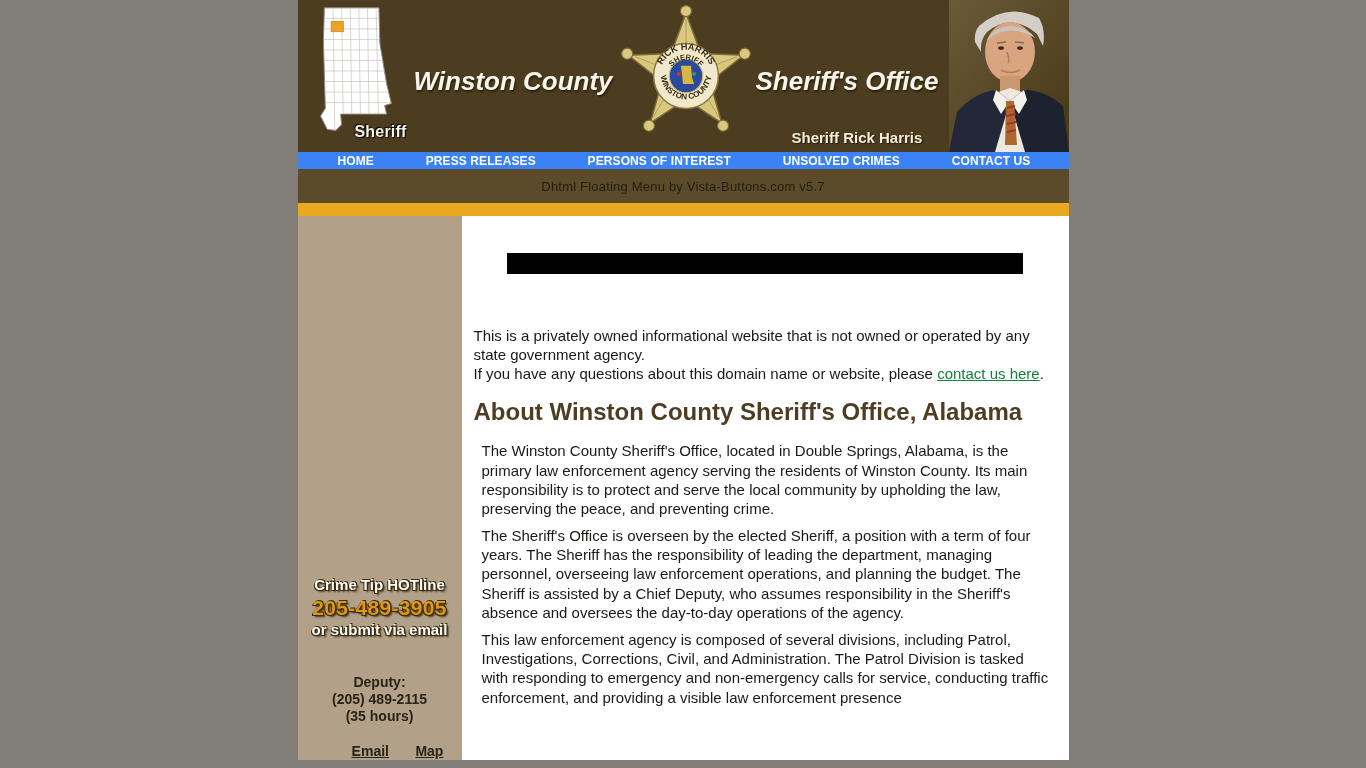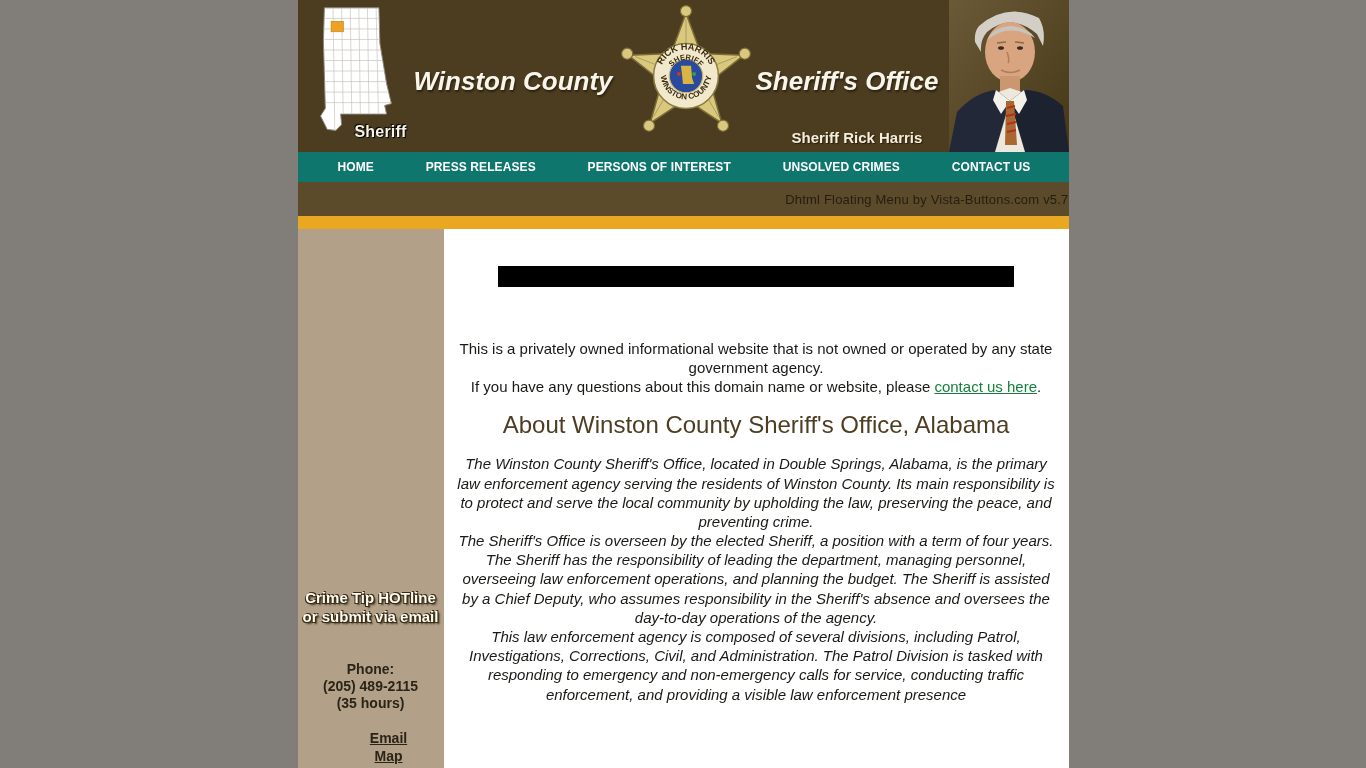--- a/index.html
+++ b/index.html
@@ -39,73 +39,73 @@
     position: absolute; left: 494px; top: 129px;
     color: #f6eed9; font-size: 15px; font-weight: bold;
     text-shadow: 1px 1px 1px rgba(20,15,5,0.7);
     white-space: nowrap;
   }
   .badge-wrap { position: absolute; left: 322px; top: 3px; width: 132px; height: 147px; }
   .photo-wrap { position: absolute; right: 0; top: 0; width: 120px; height: 152px; }
 
   
   .nav {
-    height: 30px; background: #0f766e;
+    height: 17px; background: #3b82f6;
     display: flex; align-items: center;
     justify-content: space-between;
     padding: 0 38px 0 40px;
   }
   .nav-item {
     color: #fff; font-size: 12px; font-weight: bold;
     letter-spacing: 0.1px; text-decoration: none; cursor: pointer;
     white-space: nowrap;
   }
   .substrip {
     height: 34px; background: #5c4b2a;
-    display: flex; align-items: center; justify-content: flex-end;
+    display: flex; align-items: center; justify-content: center;
   }
   .substrip span { color: #241d12; font-size: 13px; letter-spacing: 0.2px; }
   .goldbar { height: 13px; background: #e9a81f; }
 
   
   .content-row { display: flex; height: 544px; }
 
   .sidebar {
-    width: 146px; background: #b2a188; flex: none;
+    width: 164px; background: #b2a188; flex: none;
     text-align: center;
   }
   .crime-tip { margin-top: 360px; line-height: 1.25; }
   .ct-line1, .ct-line3 {
     color: #fdfbf4; font-size: 15px; font-weight: bold;
     text-shadow: 1px 1px 0 #3a2c12, -1px 1px 0 #3a2c12, 1px -1px 0 #3a2c12, 2px 2px 2px rgba(30,20,5,0.8);
   }
   .ct-phone {
     color: #e09812; font-size: 21px; font-weight: bold; letter-spacing: 0.3px;
     text-shadow: 1px 1px 0 #3a2c12, -1px 1px 0 #3a2c12, 1px -1px 0 #3a2c12, 2px 2px 2px rgba(30,20,5,0.8);
   }
   .phone-block { margin-top: 34px; color: #2a2418; font-size: 14px; font-weight: bold; line-height: 1.22; }
   .sidebar-links { margin-top: 17px; padding-left: 36px; }
   .sidebar-links a {
     color: #2a2418; font-size: 14px; font-weight: bold;
     text-decoration: underline; cursor: pointer; margin: 0 11px;
   }
 
   .main {
     flex: 1; background: #fff;
-    padding: 0 12px; text-align: center; overflow: hidden;
+    padding: 0 12px; text-align: left; overflow: hidden;
   }
   .black-banner { width: 516px; height: 21px; background: #000; margin: 37px auto 0; }
   .disclaimer { margin-top: 52px; color: #1b1915; font-size: 15px; line-height: 1.28; }
   .inline-link { color: #15803d; text-decoration: underline; cursor: pointer; }
   .heading {
     margin-top: 14px; color: #4e3d22;
-    font-size: 24px; font-weight: normal; line-height: 1.2;
+    font-size: 24px; font-weight: bold; line-height: 1.2;
   }
   .body-text { margin-top: 15px; color: #1b1915; font-size: 15px; line-height: 1.28; }
-  .body-text p { margin: 0; font-style: italic; }
+  .body-text p { margin: 8px; }
 </style>
 </head>
 <body>
 
 <div class="page">
 
   <header class="header">
 
     <div class="map-wrap">
       <svg width="88" height="134" viewBox="0 0 90 140">
@@ -231,24 +231,25 @@
   <div class="substrip">
     <span>Dhtml Floating Menu by Vista-Buttons.com v5.7</span>
   </div>
   <div class="goldbar"></div>
 
   <div class="content-row">
 
     <aside class="sidebar">
       <div class="crime-tip">
         <div class="ct-line1">Crime Tip HOTline</div>
+        <div class="ct-phone">205-489-3905</div>
         <div class="ct-line3">or submit via email</div>
       </div>
       <div class="phone-block">
-        <div>Phone:</div>
+        <div>Deputy:</div>
         <div>(205) 489-2115</div>
         <div>(35 hours)</div>
       </div>
       <div class="sidebar-links">
         <a>Email</a>
         <a>Map</a>
       </div>
     </aside>
 
     <main class="main">

